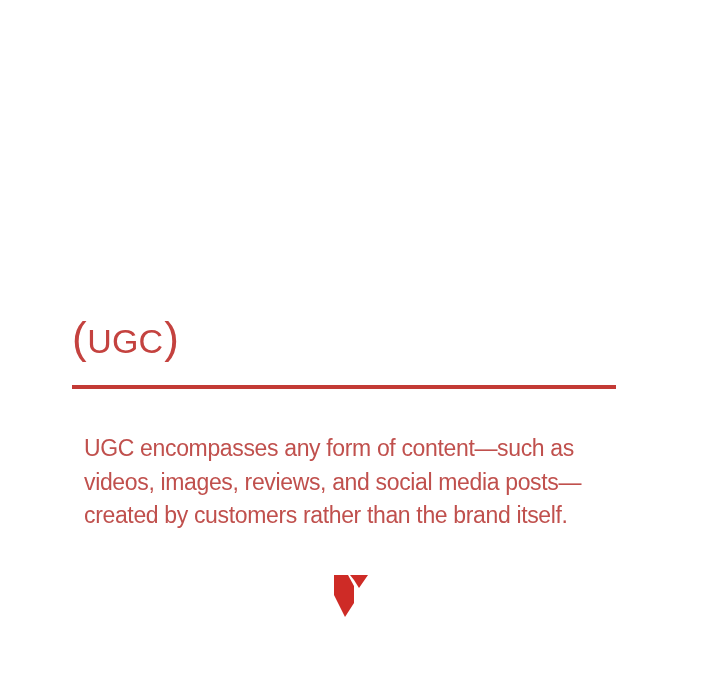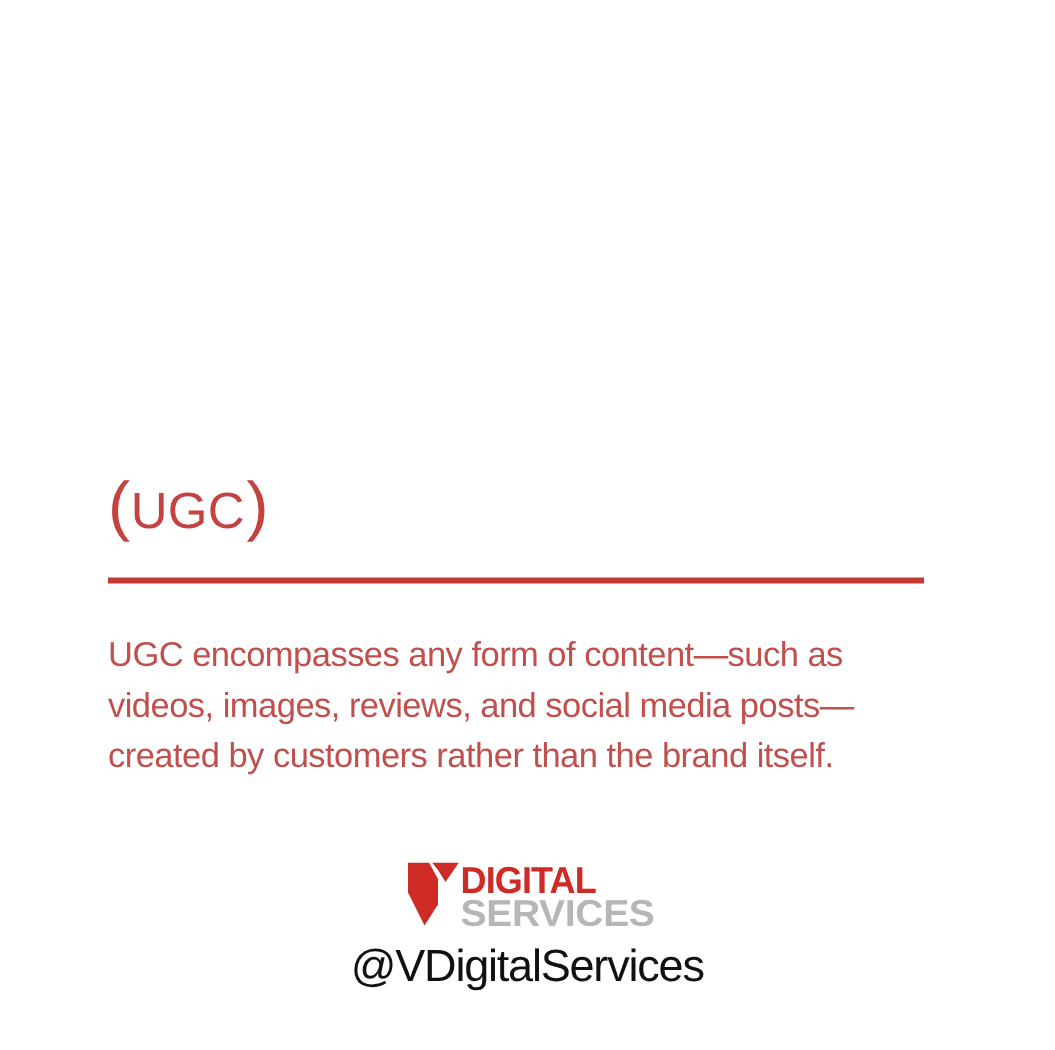--- a/index.html
+++ b/index.html
@@ -74,21 +74,21 @@
     border: 0;
     margin: 0;
   }
 
   
   .body-copy {
     position: absolute;
     left: 72px;
     top: 420px;
     width: 560px;
-    margin: 0;
+    margin: 12px;
     color: #C0504D;
     font-family: "Liberation Sans", sans-serif;
     font-weight: 400;
     font-size: 23px;
     line-height: 33.5px;
     letter-spacing: -0.35px;
   }
 
   
   .logo {
@@ -167,22 +167,17 @@
   <hr class="divider">
 
   <p class="body-copy">UGC encompasses any form of content—such as videos, images, reviews, and social media posts—created by customers rather than the brand itself.</p>
 
   <div class="logo">
     <div class="logo-inner">
       <svg class="logo-v" viewBox="0 0 34 42" aria-hidden="true">
         <polygon points="0,0 14,0 20,11 20,28 11,42 0,20" fill="#CE2B26"></polygon>
         <polygon points="16,0 34,0 25,13 20,5" fill="#CE2B26"></polygon>
       </svg>
-      <div class="logo-words">
-        <span class="logo-digital">DIGITAL</span>
-        <span class="logo-services">SERVICES</span>
-      </div>
     </div>
   </div>
 
-  <p class="handle">@VDigitalServices</p>
 
 </div>
 
 </body></html>

